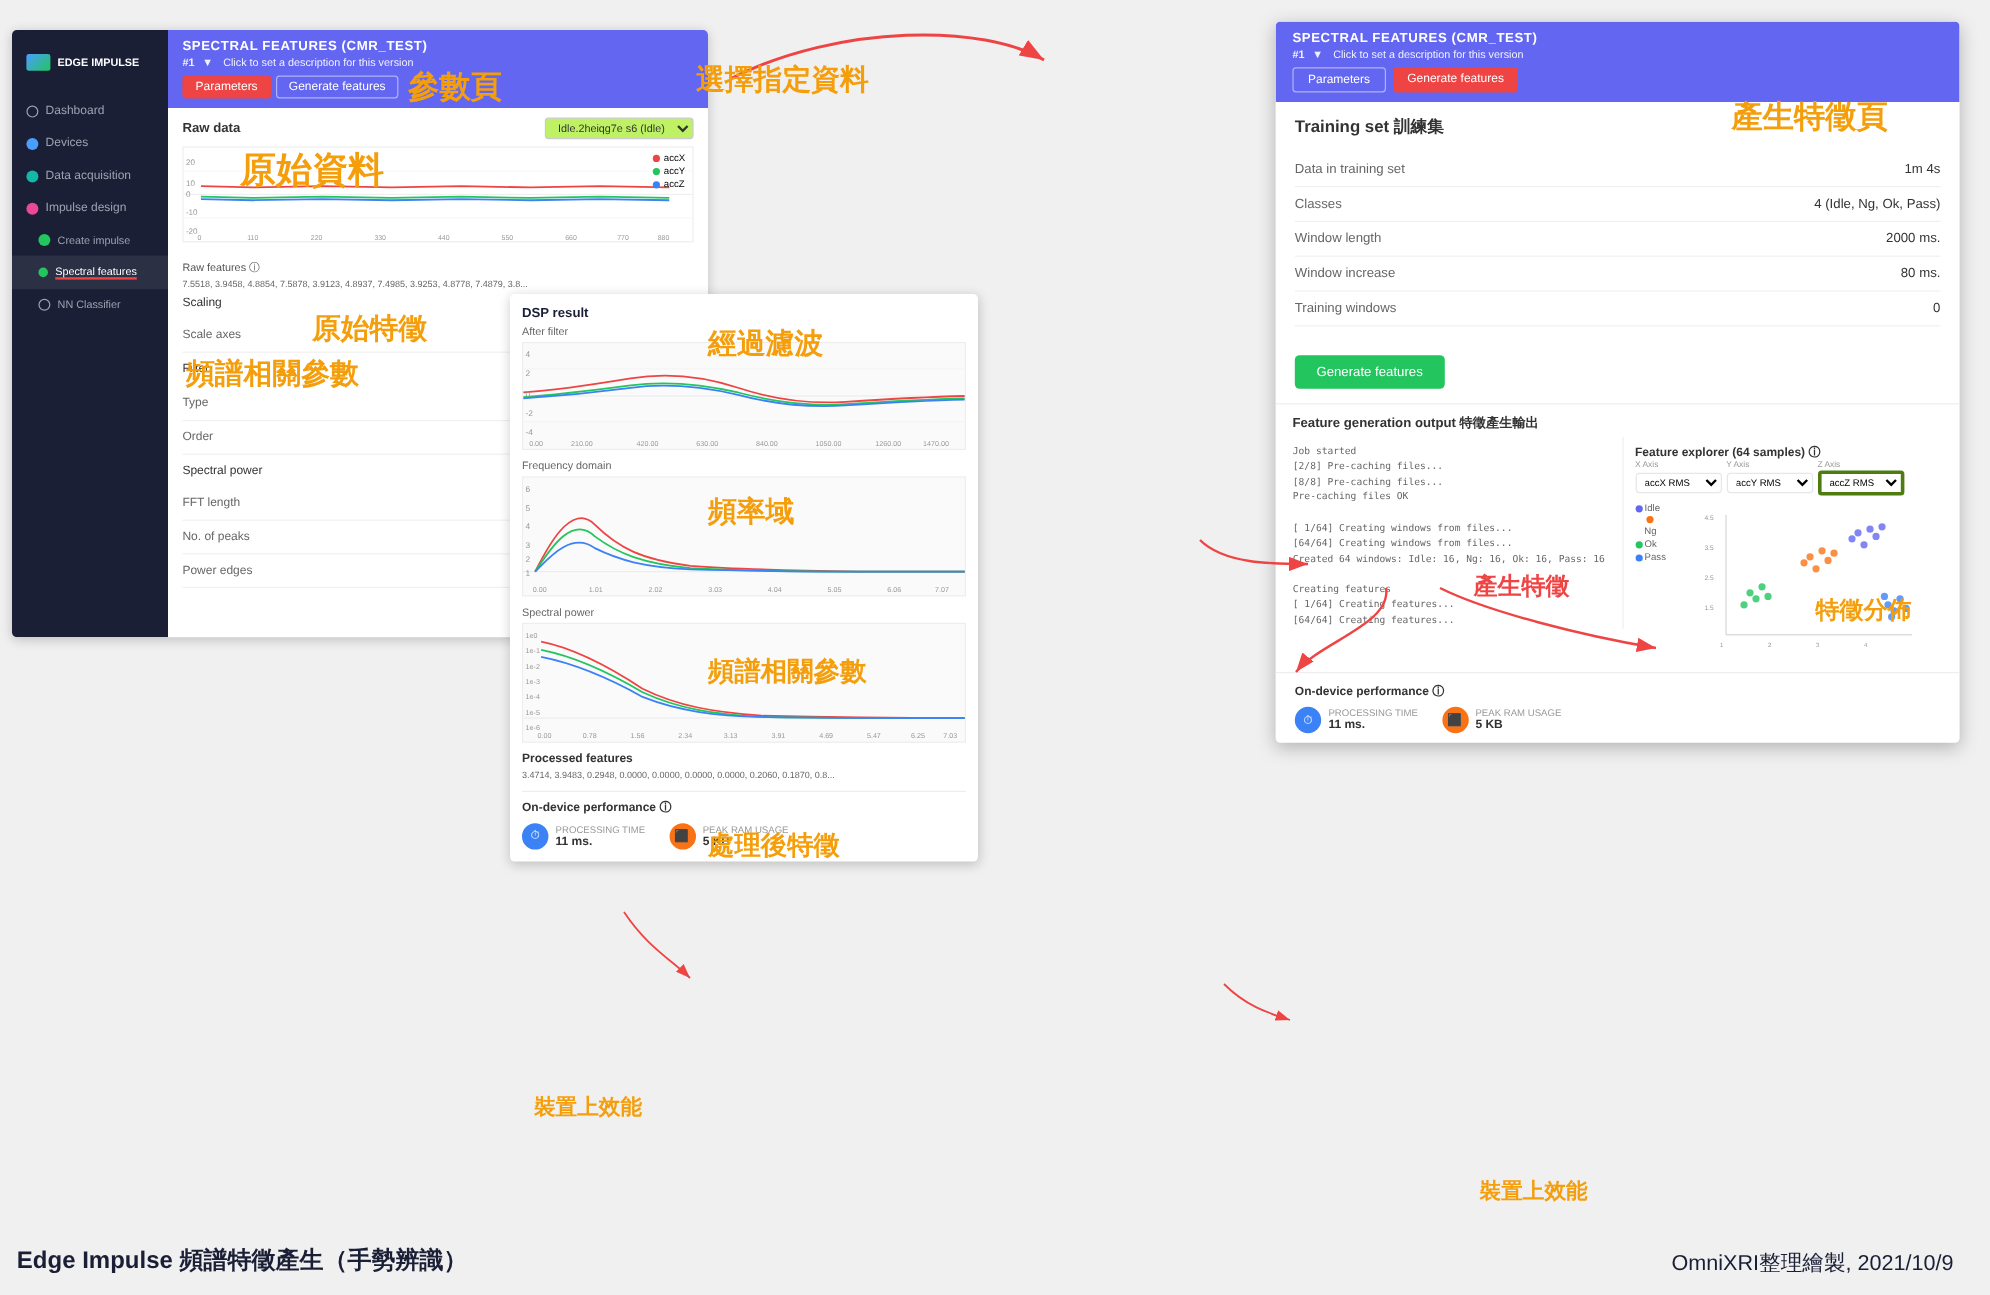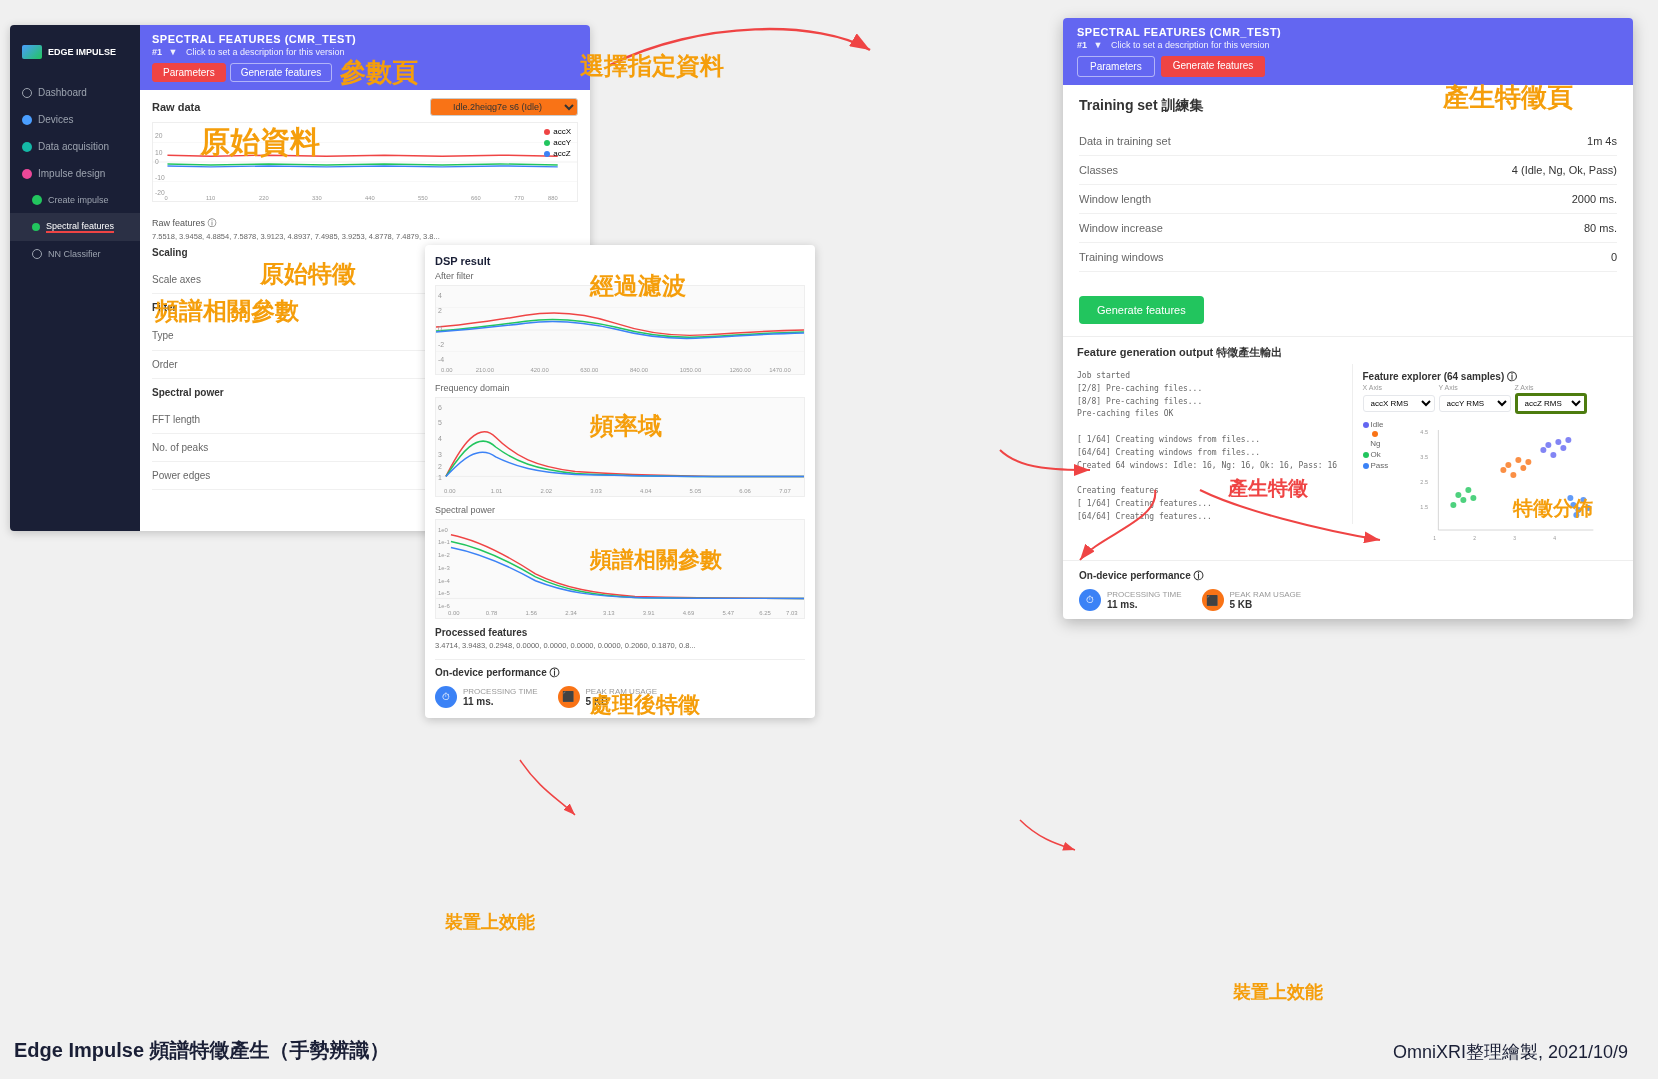--- a/index.html
+++ b/index.html
@@ -143,22 +143,22 @@
     .raw-data-title {
       font-size: 11px;
       font-weight: bold;
       color: #333;
     }
 
     .dropdown-select {
       font-size: 9px;
       border: 1px solid #ccc;
       border-radius: 3px;
-      padding: 2px 18px;
-      background: #f97316;
+      padding: 2px 6px;
+      background: #bef264;
       color: #333;
     }
 
     
     .chart-container {
       height: 80px;
       background: white;
       border: 1px solid #eee;
       position: relative;
       overflow: hidden;
@@ -185,21 +185,21 @@
     }
 
     
     .params-form {
       padding: 8px 12px;
       background: white;
     }
 
     .form-section-title {
       font-size: 10px;
-      font-weight: bold;
+      font-weight: normal;
       color: #333;
       margin-bottom: 8px;
     }
 
     .form-row {
       display: flex;
       justify-content: space-between;
       align-items: center;
       padding: 5px 0;
       border-bottom: 1px solid #f0f0f0;

